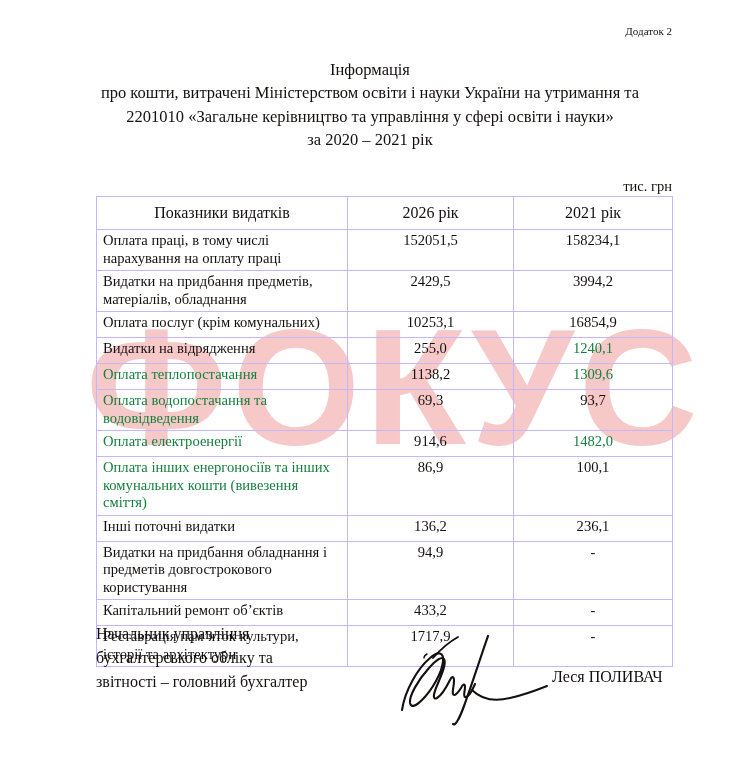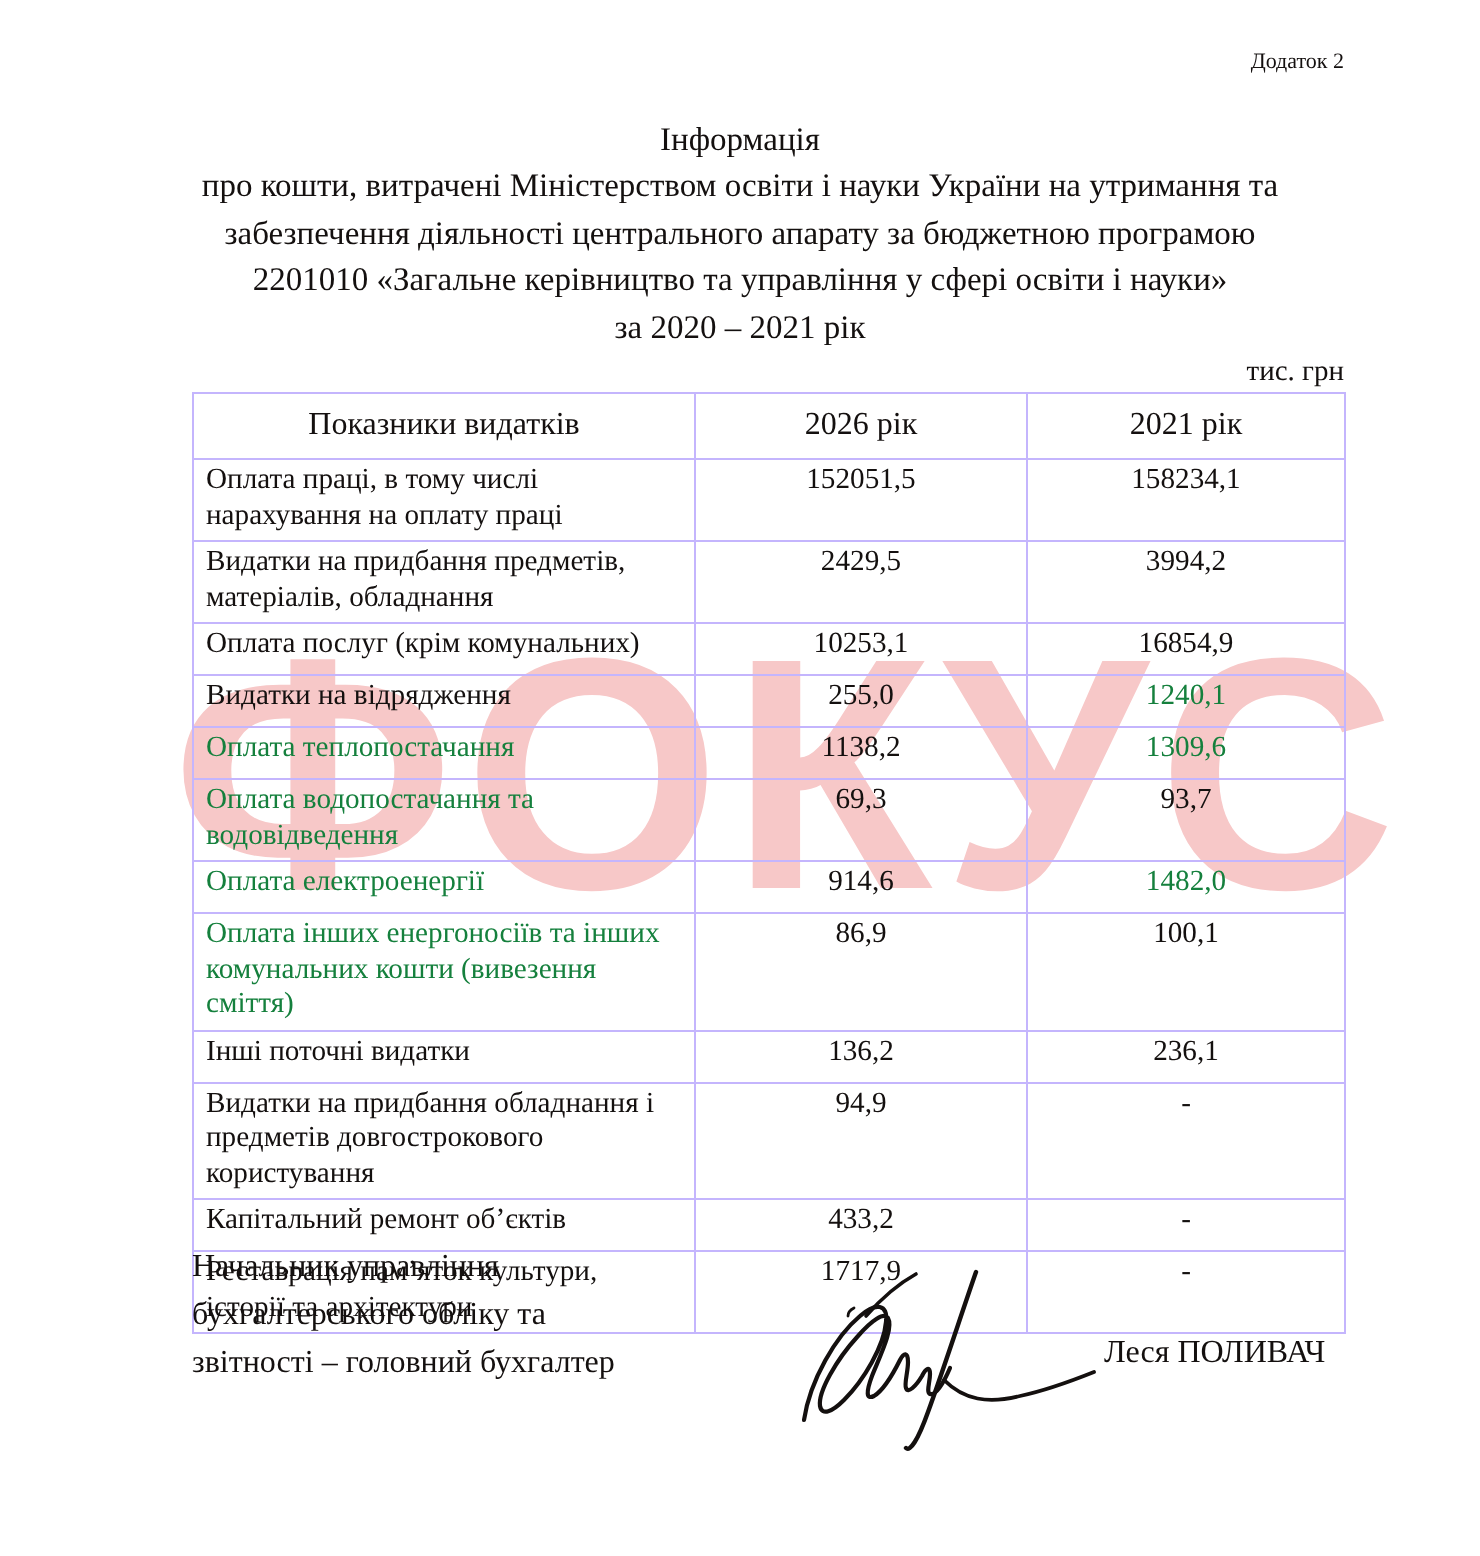--- a/index.html
+++ b/index.html
@@ -155,21 +155,20 @@
     <span>К</span>
     <span>У</span>
     <span>С</span>
   </div>
 
   <div id="appendix-label">Додаток 2</div>
 
   <div id="title-block">
     <span class="main-title">Інформація</span>
     <span class="subtitle-line">про кошти, витрачені Міністерством освіти і науки України на утримання та</span>
-    <span class="subtitle-line">забезпечення діяльності центрального апарату за бюджетною програмою</span>
     <span class="subtitle-line">2201010 «Загальне керівництво та управління у сфері освіти і науки»</span>
     <span class="subtitle-line">за 2020 – 2021 рік</span>
   </div>
 
   <div id="unit-label">тис. грн</div>
 
   <table id="expense-table">
     <colgroup>
       <col class="c-name">
         <col class="c-y1">

